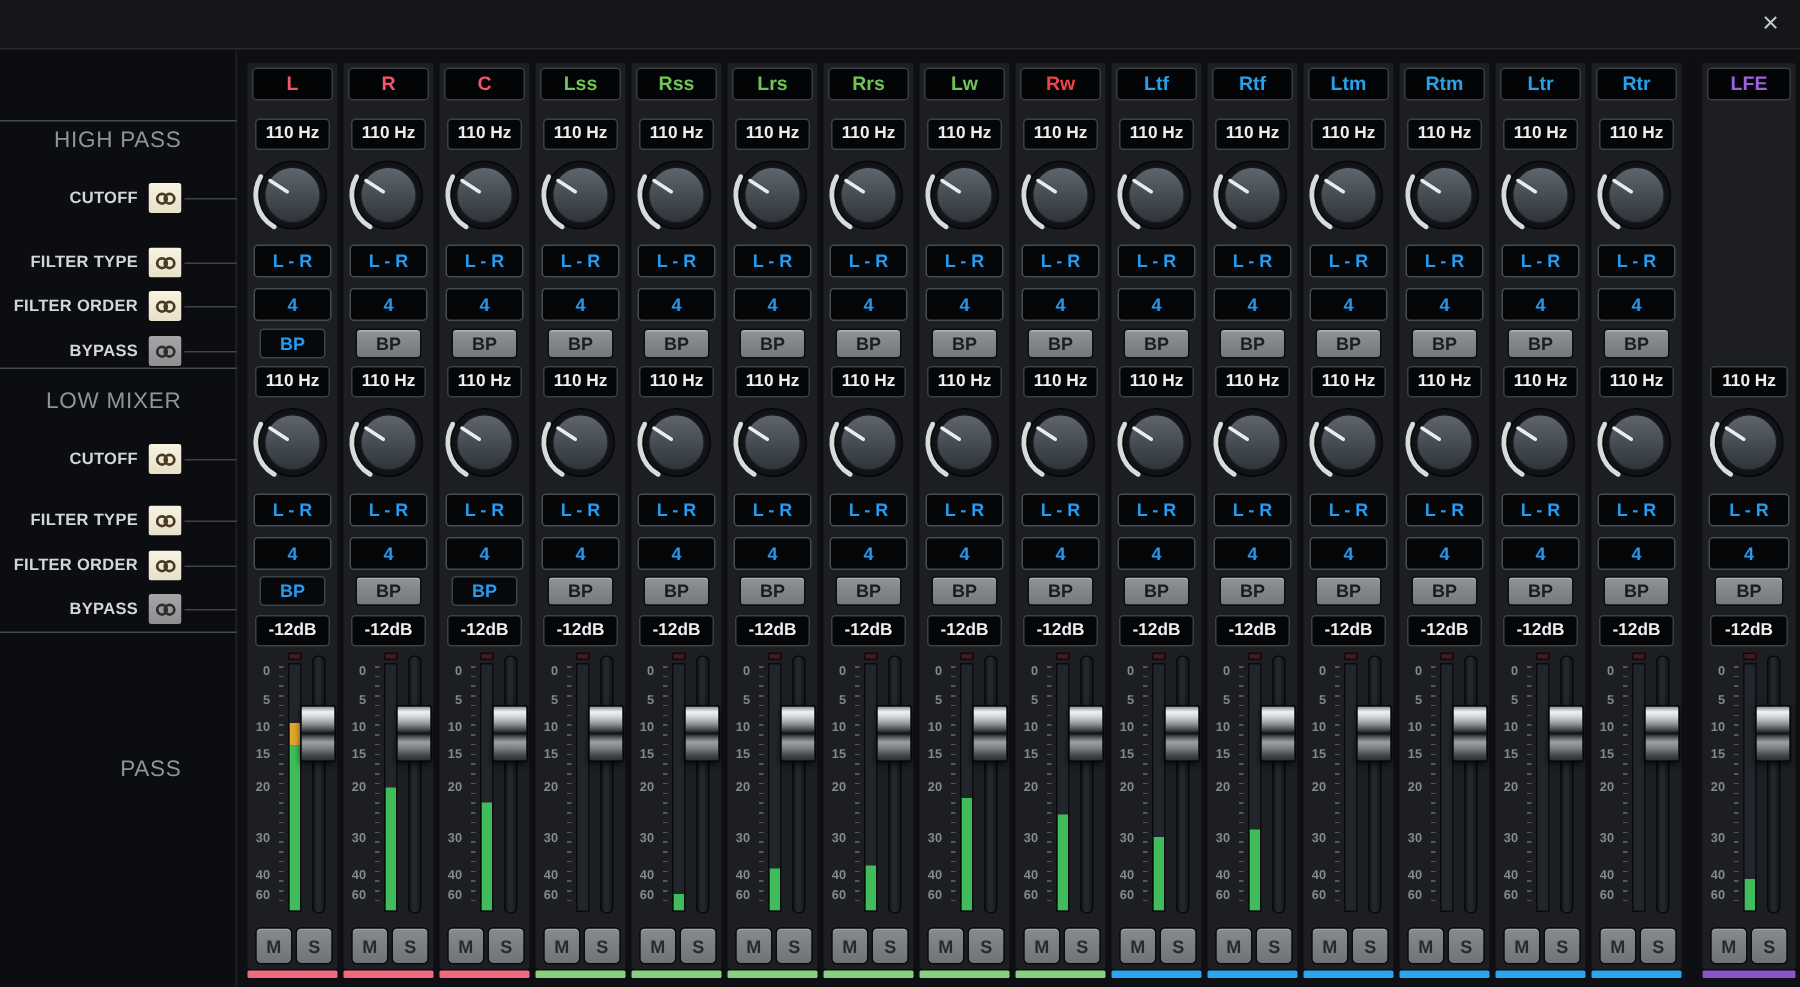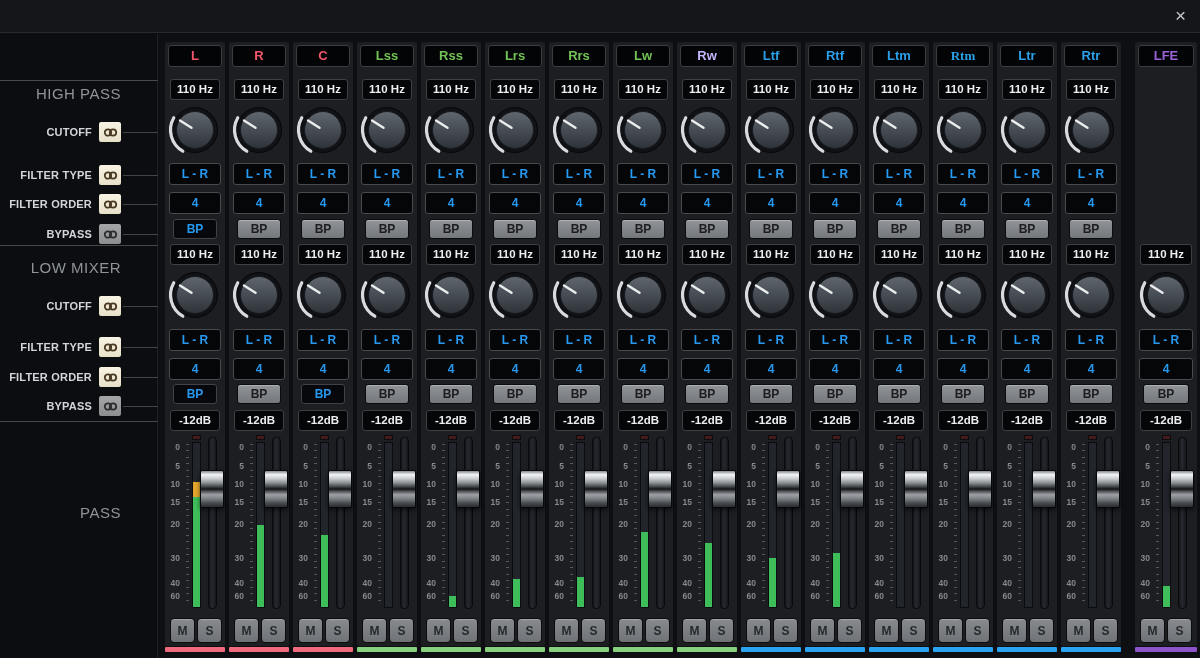--- a/index.html
+++ b/index.html
@@ -552,21 +552,21 @@
         <div class="ftrack"></div>
         <div class="fcap"></div>
       </div>
       <div class="msrow">
         <div class="msbtn m">M</div>
         <div class="msbtn s">S</div>
       </div>
       <div class="cbar" style="background: rgb(135, 209, 126);"></div>
     </div>
     <div class="strip">
-      <div class="hdr" style="color: #c4b5fd;">Rw</div>
+      <div class="hdr" style="color: #ef4444;">Rw</div>
       <div class="val r-hpcut">110 Hz</div>
       <div class="knobrow r-k1">
         <svg width="60" height="58" viewBox="0 0 60 58">
           <circle cx="30" cy="28" r="22.5" fill="#101215" stroke="#05060a" stroke-width="1"></circle>
           <circle cx="30" cy="28" r="18.5" fill="url(#knobGrad)" stroke="#171a1e" stroke-width="1"></circle>
           <path d="M17.8 49.2 A24.5 24.5 0 0 1 8.8 15.8" fill="none" stroke="#d8dbde" stroke-width="3.2" stroke-linecap="round"></path>
           <line x1="26.5" y1="25.8" x2="15" y2="18.4" stroke="#eaecee" stroke-width="2.4" stroke-linecap="round"></line>
         </svg>
       </div>
       <div class="type r-ft1" style="color: rgb(38, 153, 240);">L - R</div>
@@ -750,21 +750,21 @@
         <div class="ftrack"></div>
         <div class="fcap"></div>
       </div>
       <div class="msrow">
         <div class="msbtn m">M</div>
         <div class="msbtn s">S</div>
       </div>
       <div class="cbar" style="background: rgb(42, 164, 240);"></div>
     </div>
     <div class="strip">
-      <div class="hdr" style="color: rgb(43, 160, 233); font-family: Liberation Serif, serif;">Rtm</div>
+      <div class="hdr" style="color: rgb(43, 160, 233);">Rtm</div>
       <div class="val r-hpcut">110 Hz</div>
       <div class="knobrow r-k1">
         <svg width="60" height="58" viewBox="0 0 60 58">
           <circle cx="30" cy="28" r="22.5" fill="#101215" stroke="#05060a" stroke-width="1"></circle>
           <circle cx="30" cy="28" r="18.5" fill="url(#knobGrad)" stroke="#171a1e" stroke-width="1"></circle>
           <path d="M17.8 49.2 A24.5 24.5 0 0 1 8.8 15.8" fill="none" stroke="#d8dbde" stroke-width="3.2" stroke-linecap="round"></path>
           <line x1="26.5" y1="25.8" x2="15" y2="18.4" stroke="#eaecee" stroke-width="2.4" stroke-linecap="round"></line>
         </svg>
       </div>
       <div class="type r-ft1" style="color: rgb(38, 153, 240);">L - R</div>

